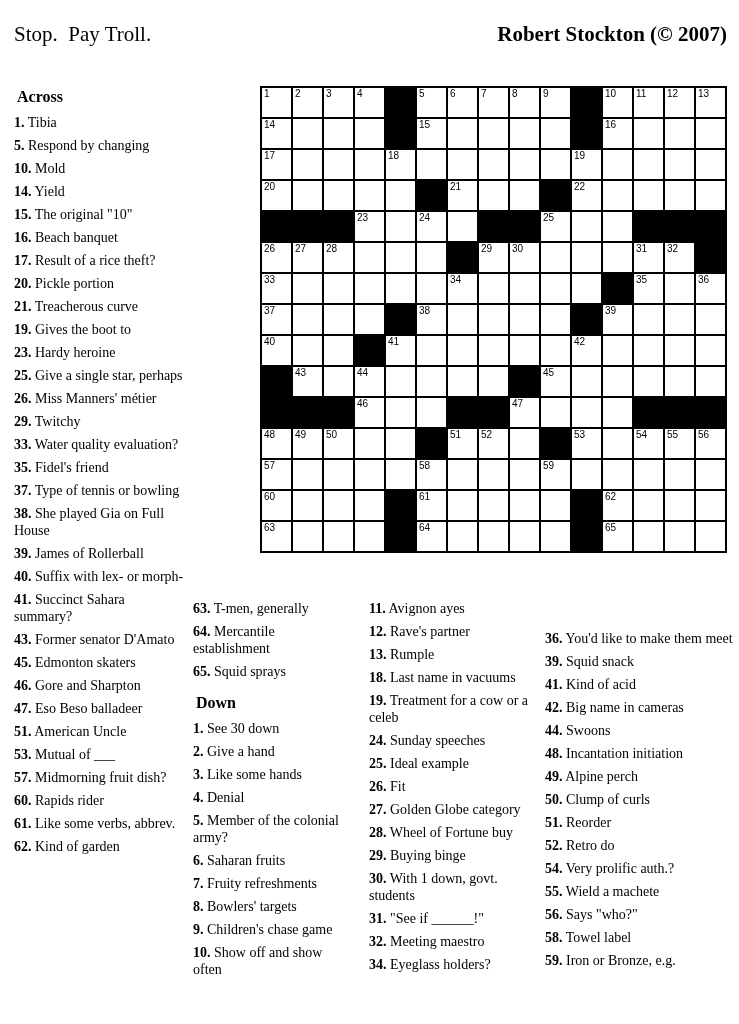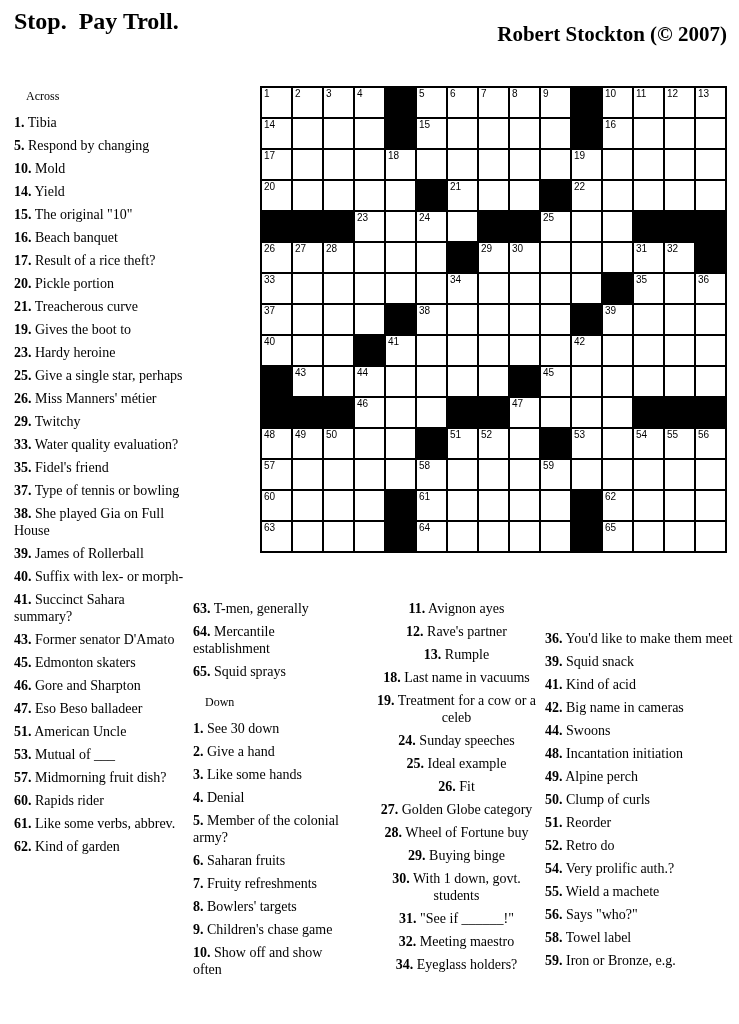--- a/index.html
+++ b/index.html
@@ -1,30 +1,30 @@
 <!DOCTYPE html>
 <html><head>
 <meta charset="utf-8">
 <style>
   html,body{margin:0;padding:0;background:#fff;}
   .page{position:relative;width:739px;height:1024px;background:#fff;overflow:hidden;
         font-family:"Liberation Serif", serif;color:#000;}
-  .title{position:absolute;left:14px;top:8px;font-size:24px;font-weight:bold;white-space:pre;}
+  .title{position:absolute;left:14px;top:22px;font-size:21px;font-weight:normal;white-space:pre;}
   .byline{position:absolute;right:12px;top:22px;font-size:21px;font-weight:bold;text-align:right;}
   .grid{position:absolute;left:260px;top:86px;display:grid;
         grid-template-columns:repeat(15,29px);grid-auto-rows:29px;
         gap:2px;padding:2px;background:#000;}
   .cell{background:#fff;position:relative;}
   .cell.black{background:#000;}
   .cellnum{position:absolute;top:0;left:2px;font-family:"Liberation Sans", sans-serif;
            font-size:10px;line-height:11px;color:#000;}
   .cluecol{position:absolute;font-size:14px;line-height:17px;}
   .clue{margin:0 0 6px 0;}
   .clue b{font-weight:bold;}
-  .clue-header{font-weight:normal;font-size:12px;margin:0 0 9px 12px;}
+  .clue-header{font-weight:bold;font-size:16px;margin:0 0 9px 3px;}
   .clue-header.gap{margin-top:14px;}
 </style>
 </head>
 <body>
 
 <div class="page">
   <div class="title">Stop.  Pay Troll.</div>
   <div class="byline">Robert Stockton (© 2007)</div>
 
   <div id="grid" class="grid">
@@ -428,21 +428,21 @@
       <p class="clue"><b>2.</b><span> Give a hand</span></p>
       <p class="clue"><b>3.</b><span> Like some hands</span></p>
       <p class="clue"><b>4.</b><span> Denial</span></p>
       <p class="clue"><b>5.</b><span> Member of the colonial army?</span></p>
       <p class="clue"><b>6.</b><span> Saharan fruits</span></p>
       <p class="clue"><b>7.</b><span> Fruity refreshments</span></p>
       <p class="clue"><b>8.</b><span> Bowlers' targets</span></p>
       <p class="clue"><b>9.</b><span> Children's chase game</span></p>
       <p class="clue"><b>10.</b><span> Show off and show often</span></p>
     </div>
-  <div id="col3" class="cluecol" style="left:369px;top:600px;width:175px;text-align:center;">
+  <div id="col3" class="cluecol" style="left:369px;top:600px;width:175px;">
       <p class="clue"><b>11.</b><span> Avignon ayes</span></p>
       <p class="clue"><b>12.</b><span> Rave's partner</span></p>
       <p class="clue"><b>13.</b><span> Rumple</span></p>
       <p class="clue"><b>18.</b><span> Last name in vacuums</span></p>
       <p class="clue"><b>19.</b><span> Treatment for a cow or a celeb</span></p>
       <p class="clue"><b>24.</b><span> Sunday speeches</span></p>
       <p class="clue"><b>25.</b><span> Ideal example</span></p>
       <p class="clue"><b>26.</b><span> Fit</span></p>
       <p class="clue"><b>27.</b><span> Golden Globe category</span></p>
       <p class="clue"><b>28.</b><span> Wheel of Fortune buy</span></p>

